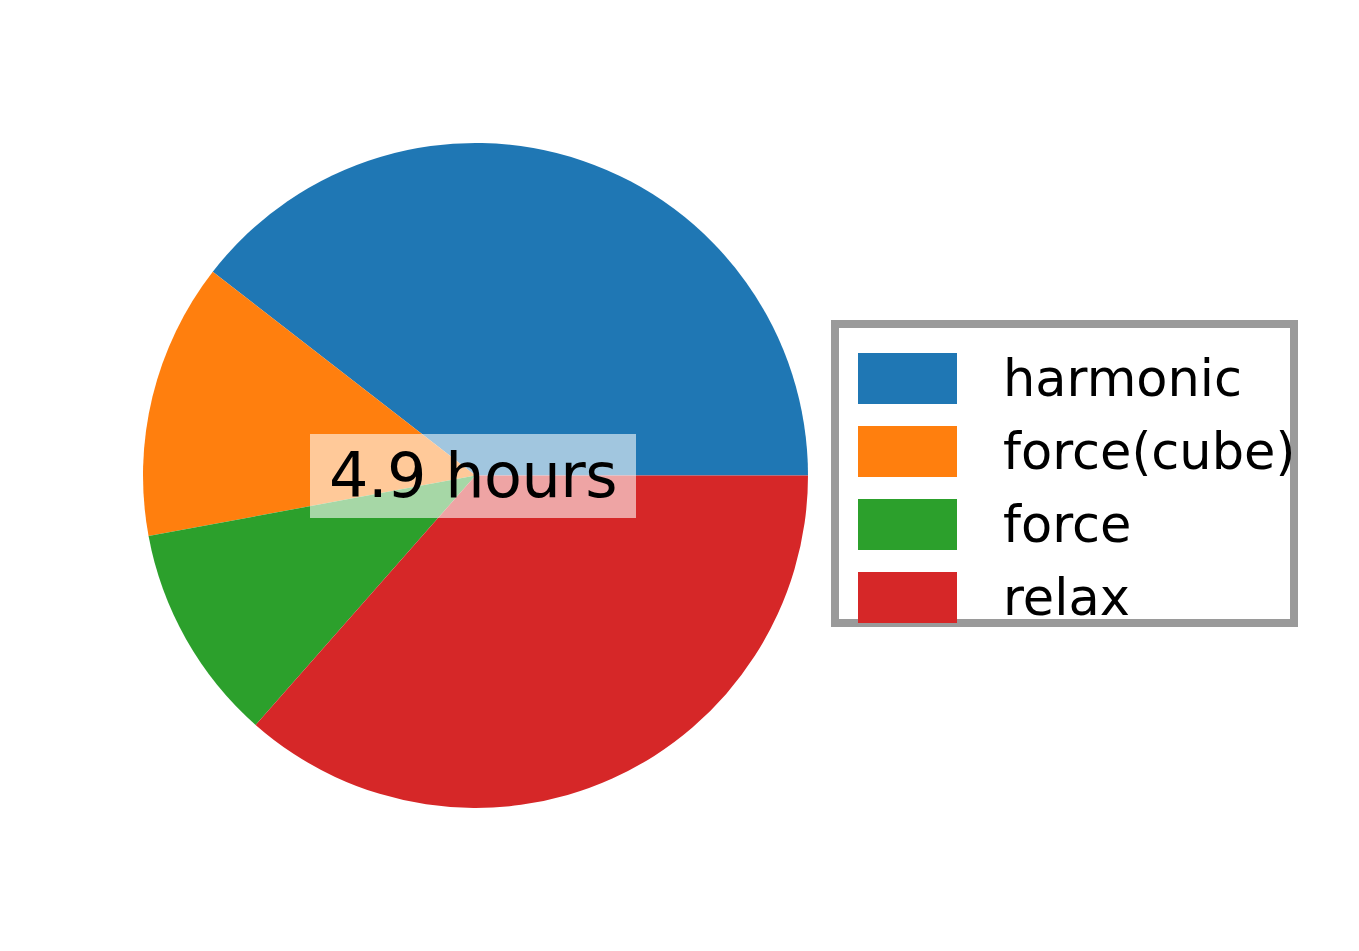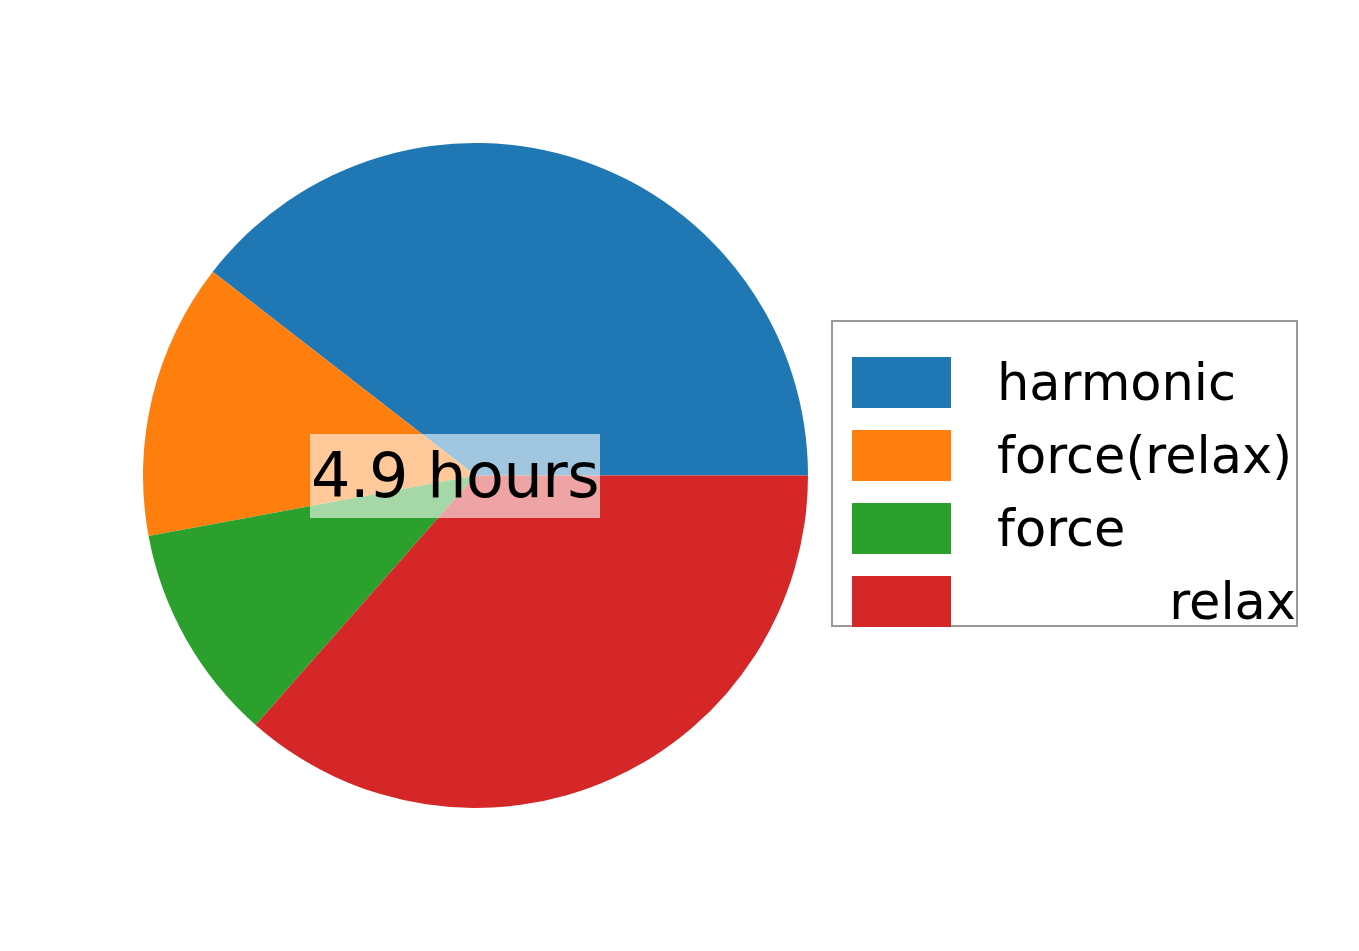--- a/index.html
+++ b/index.html
@@ -32,21 +32,21 @@
     position: absolute;
     left: 0;
     top: 0;
   }
 
   
   #center-label {
     position: absolute;
     left: 310px;
     top: 434px;
-    width: 290px;
+    width: 326px;
     height: 84px;
     background: rgba(255, 255, 255, 0.58);
     display: flex;
     align-items: center;
     justify-content: center;
     box-sizing: border-box;
   }
   #center-label-text {
     font-size: 62px;
     color: #000000;
@@ -56,33 +56,32 @@
   }
 
   
   #legend {
     position: absolute;
     left: 831px;
     top: 320px;
     width: 467px;
     height: 307px;
     background: #ffffff;
-    border: 2px solid #22c55e;
+    border: 8px solid #22c55e;
     box-sizing: border-box;
-    padding: 33px 0 0 19px;
+    padding: 23px 0 0 19px;
   }
   .legend-row {
     display: flex;
     align-items: center;
     height: 54px;
     margin-bottom: 19px;
   }
   .legend-row:last-child {
     margin-bottom: 8px;
-    justify-content: space-between;
   }
   .legend-swatch {
     width: 99px;
     height: 51px;
     flex: 0 0 auto;
   }
   .legend-label {
     margin-left: 46px;
     font-size: 51px;
     color: #000000;
@@ -112,21 +111,21 @@
 
   <div id="legend" style="border-color: rgb(154, 154, 154); background: rgb(255, 255, 255);">
 
     <div class="legend-row">
       <span class="legend-swatch" style="background: rgb(31, 119, 180);"></span>
       <span class="legend-label">harmonic</span>
     </div>
 
     <div class="legend-row">
       <span class="legend-swatch" style="background: rgb(255, 127, 14);"></span>
-      <span class="legend-label">force(relax)</span>
+      <span class="legend-label">force(cube)</span>
     </div>
 
     <div class="legend-row">
       <span class="legend-swatch" style="background: rgb(44, 160, 44);"></span>
       <span class="legend-label">force</span>
     </div>
 
     <div class="legend-row">
       <span class="legend-swatch" style="background: rgb(214, 39, 40);"></span>
       <span class="legend-label">relax</span>

